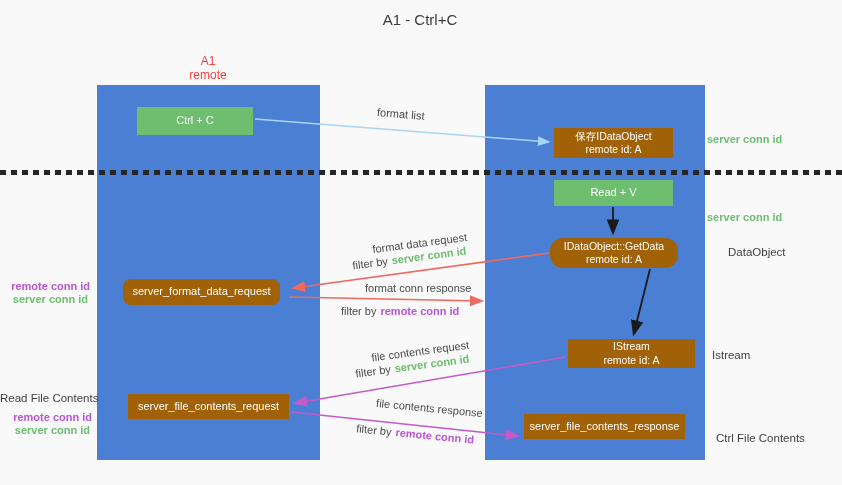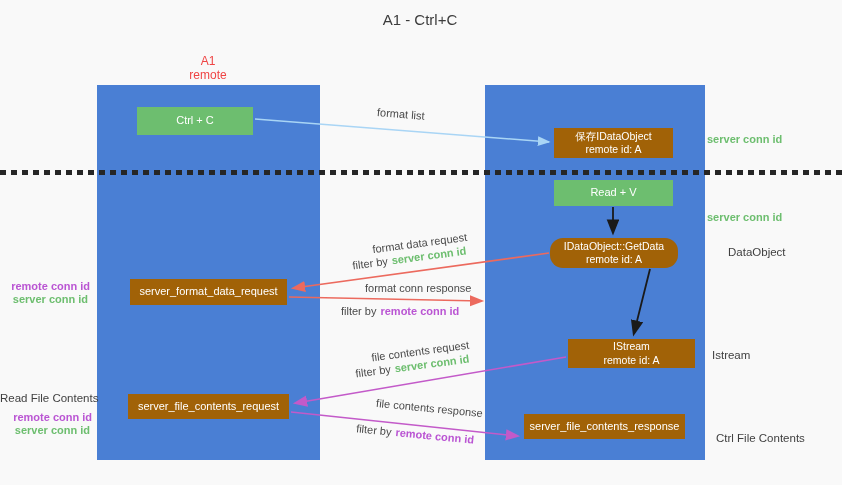--- a/index.html
+++ b/index.html
@@ -91,21 +91,21 @@
 
   <div class="node green" style="left:554px;top:180px;width:119px;height:26px;">
     <span>Read + V</span>
   </div>
 
   <div class="node orange small" style="left:550px;top:238px;width:128px;height:30px;border-radius:13px;">
     <span>IDataObject::GetData</span>
     <span>remote id: A</span>
   </div>
 
-  <div class="node orange" style="left:130px;top:279px;width:157px;height:26px;">
+  <div class="node orange" style="left:123px;top:279px;width:157px;height:26px;border-radius:8px;">
     <span>server_format_data_request</span>
   </div>
 
 
   <div class="node orange small" style="left:568px;top:339px;width:127px;height:29px;">
     <span>IStream</span>
     <span>remote id: A</span>
   </div>
 
   <div class="node orange" style="left:128px;top:394px;width:161px;height:25px;">

